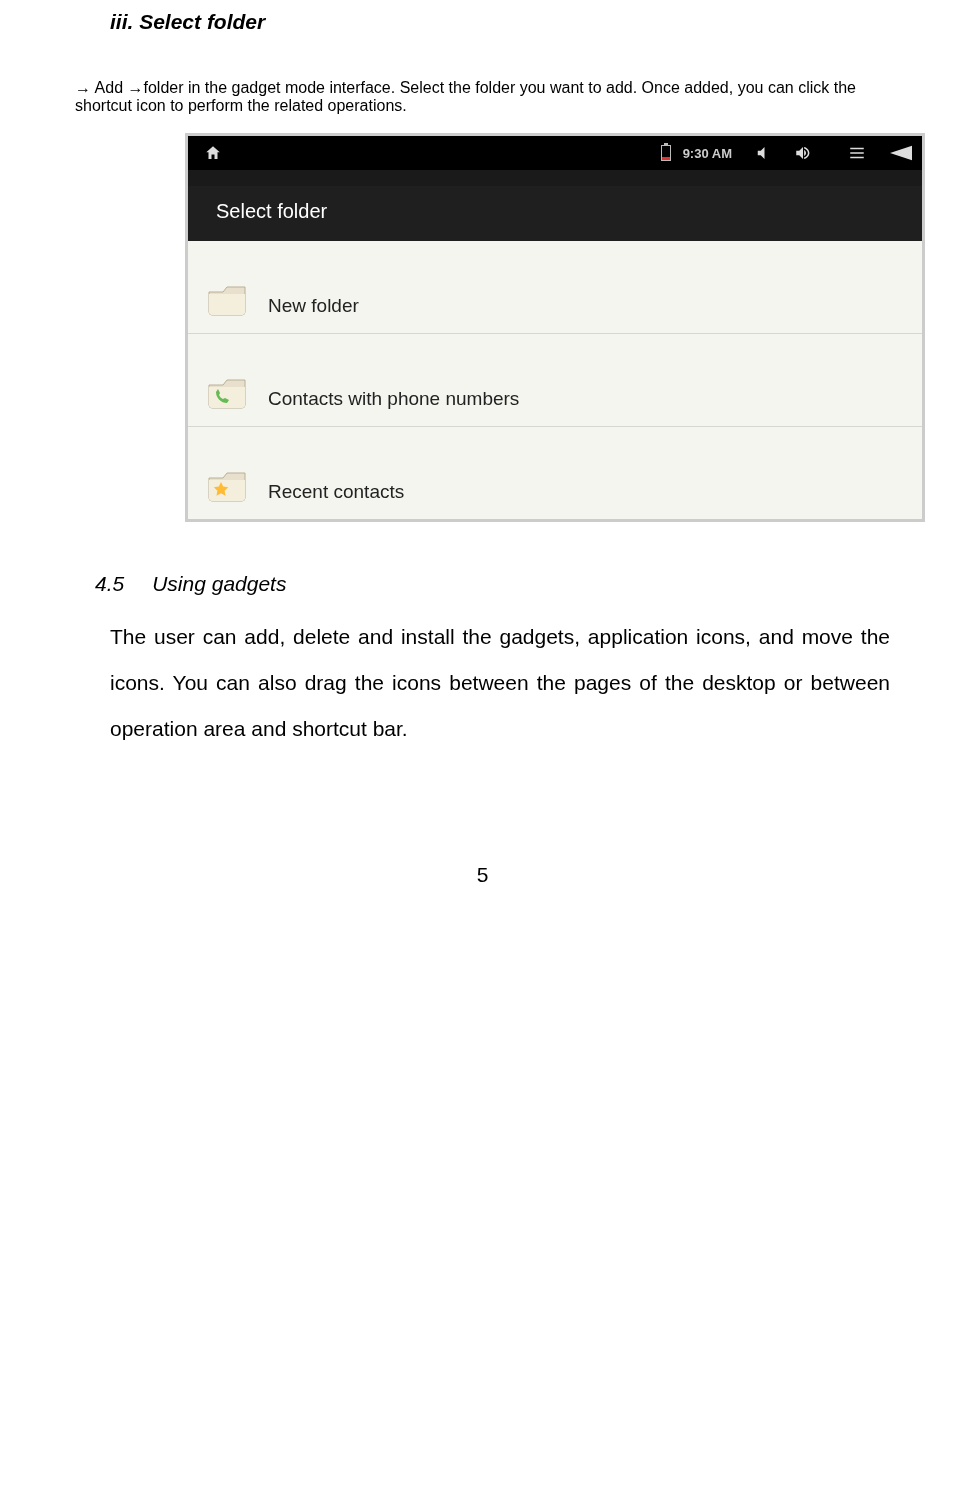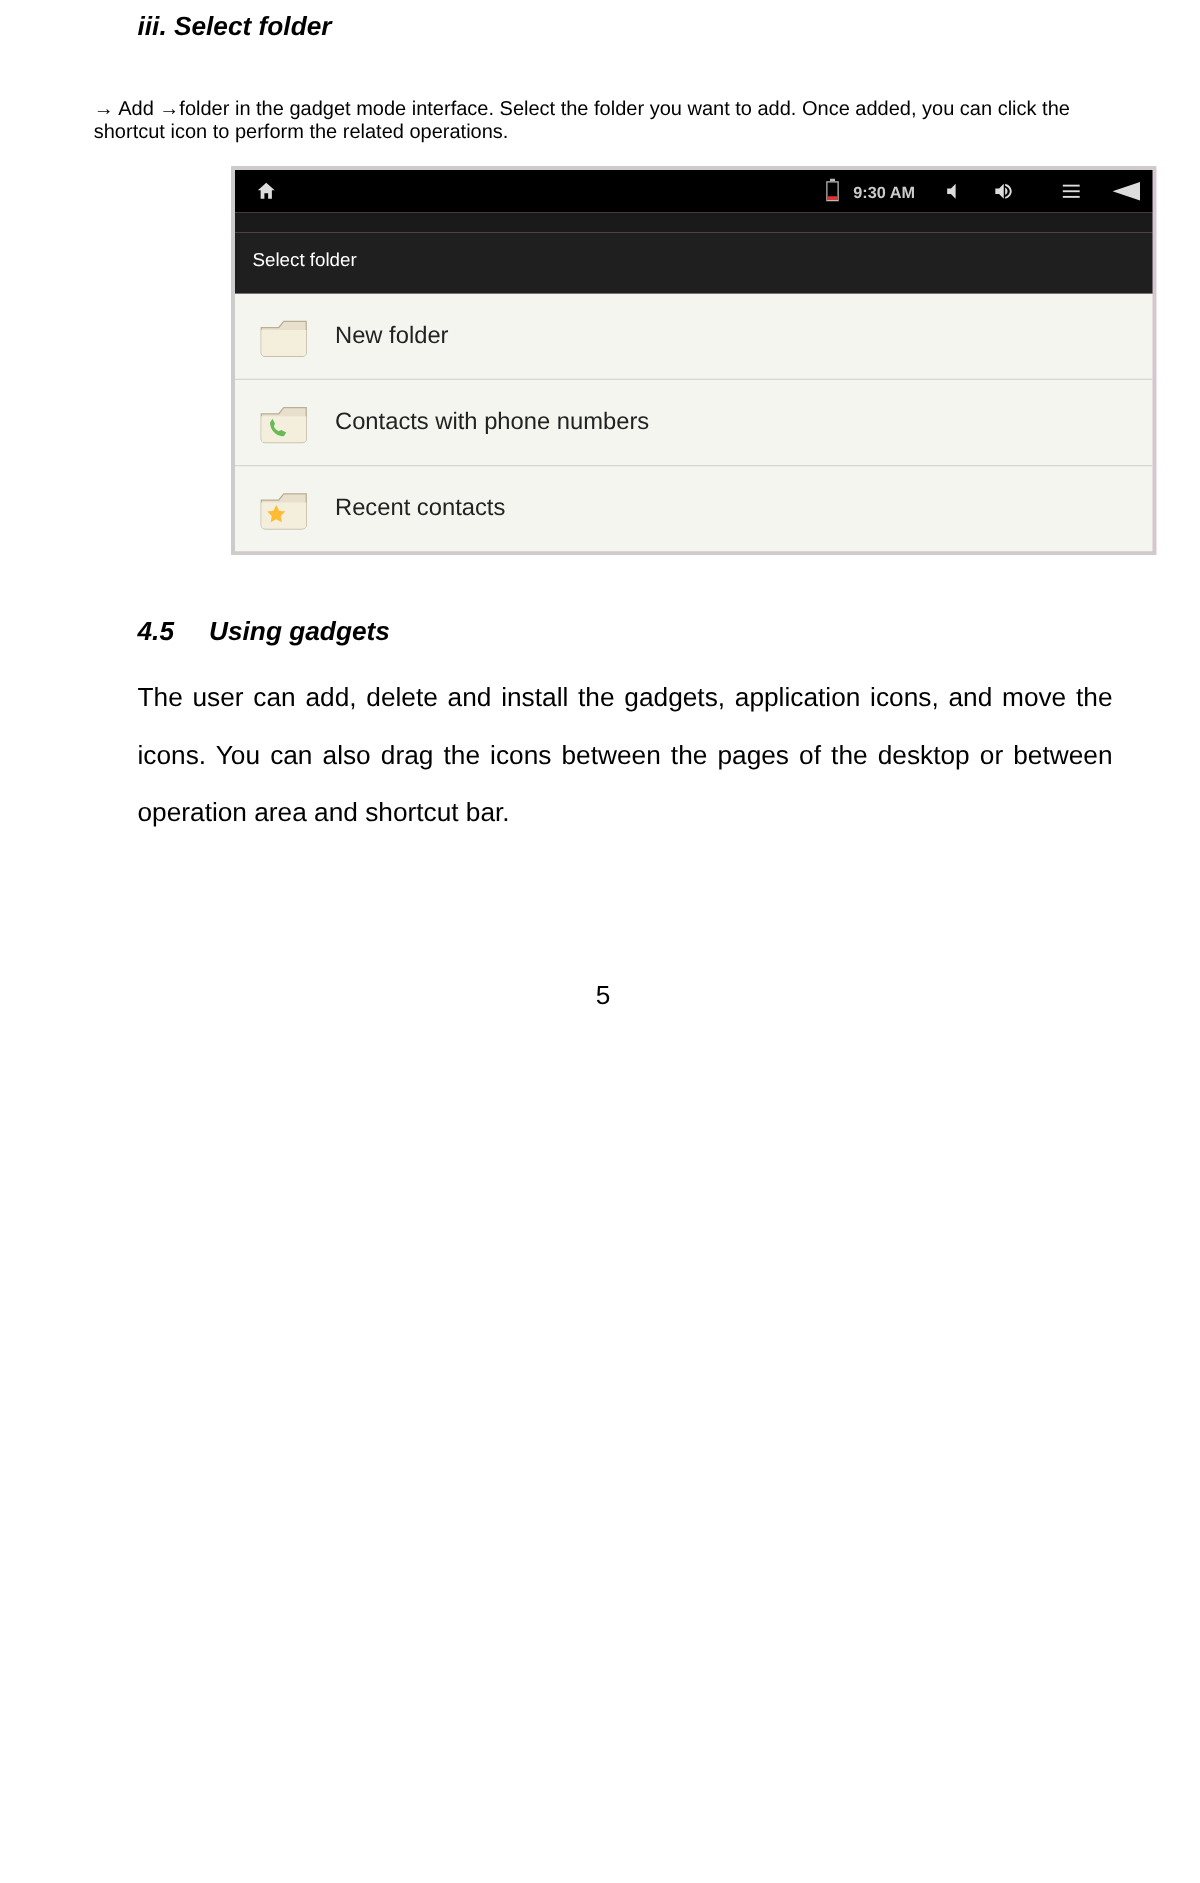--- a/index.html
+++ b/index.html
@@ -51,21 +51,21 @@
     flex-direction: column;
     justify-content: center;
     gap: 3px;
     padding: 3px 4px;
     box-sizing: border-box;
   }
   .screenshot {
     margin: 18px 0 50px 110px;
     width: 740px;
     border: 3px solid #ccc;
-    background: #f9a8d4;
+    background: #7dd3fc;
     box-sizing: border-box;
   }
   .statusbar {
     height: 34px;
     background: #000;
     display: flex;
     align-items: center;
     color: #ccc;
     font-size: 14px;
     padding: 0 10px;
@@ -84,50 +84,49 @@
   .sb-batt {
     width: 8px; height: 14px; border: 1px solid #bbb; position: relative;
   }
   .sb-batt::before { content:""; position:absolute; top:-3px; left:2px; width:4px; height:2px; background:#bbb; }
   .sb-batt::after { content:""; position:absolute; bottom:0; left:0; right:0; height:3px; background:#d33; }
   .home-ico svg, .back-ico svg, .vol-ico svg, .menu-ico svg { display:block; }
   .vol-group { display:flex; align-items:center; gap:14px; margin-right:28px; }
   .panel-gap { height: 16px; background: #1a1a1a; }
   .panel-title {
     color: #fff;
-    font-size: 15px;
-    padding: 14px 14px 18px;
+    font-size: 20px;
+    padding: 14px 28px 18px;
     background: #1f1f1f;
   }
   .folder-list {
     background: #f5f5f0;
   }
   .folder-item {
     display: flex;
-    align-items: center;
+    align-items: flex-end;
     height: 60px;
-    padding: 4px 18px;
+    padding: 16px 18px;
     border-bottom: 1px solid #d7d7d0;
     color: #222;
     font-size: 19px;
   }
   .folder-item:last-child { border-bottom: none; }
   .fi-icon {
     width: 42px;
     height: 36px;
     margin-right: 20px;
     display: flex;
     align-items: center;
     justify-content: center;
   }
   .h45 {
     font-style: italic;
     font-size: 21px;
-    margin: 0 0 18px 35px;
-    font-weight: bold;
+    margin: 0 0 18px 20px;
   }
   .h45 .num { margin-right: 28px; }
   .h5 {
     font-weight: bold;
     font-size: 26px;
     margin: 38px 0 0 35px;
   }
   .h5 .num { margin-right: 32px; }
   .pagenum {
     text-align: center;

